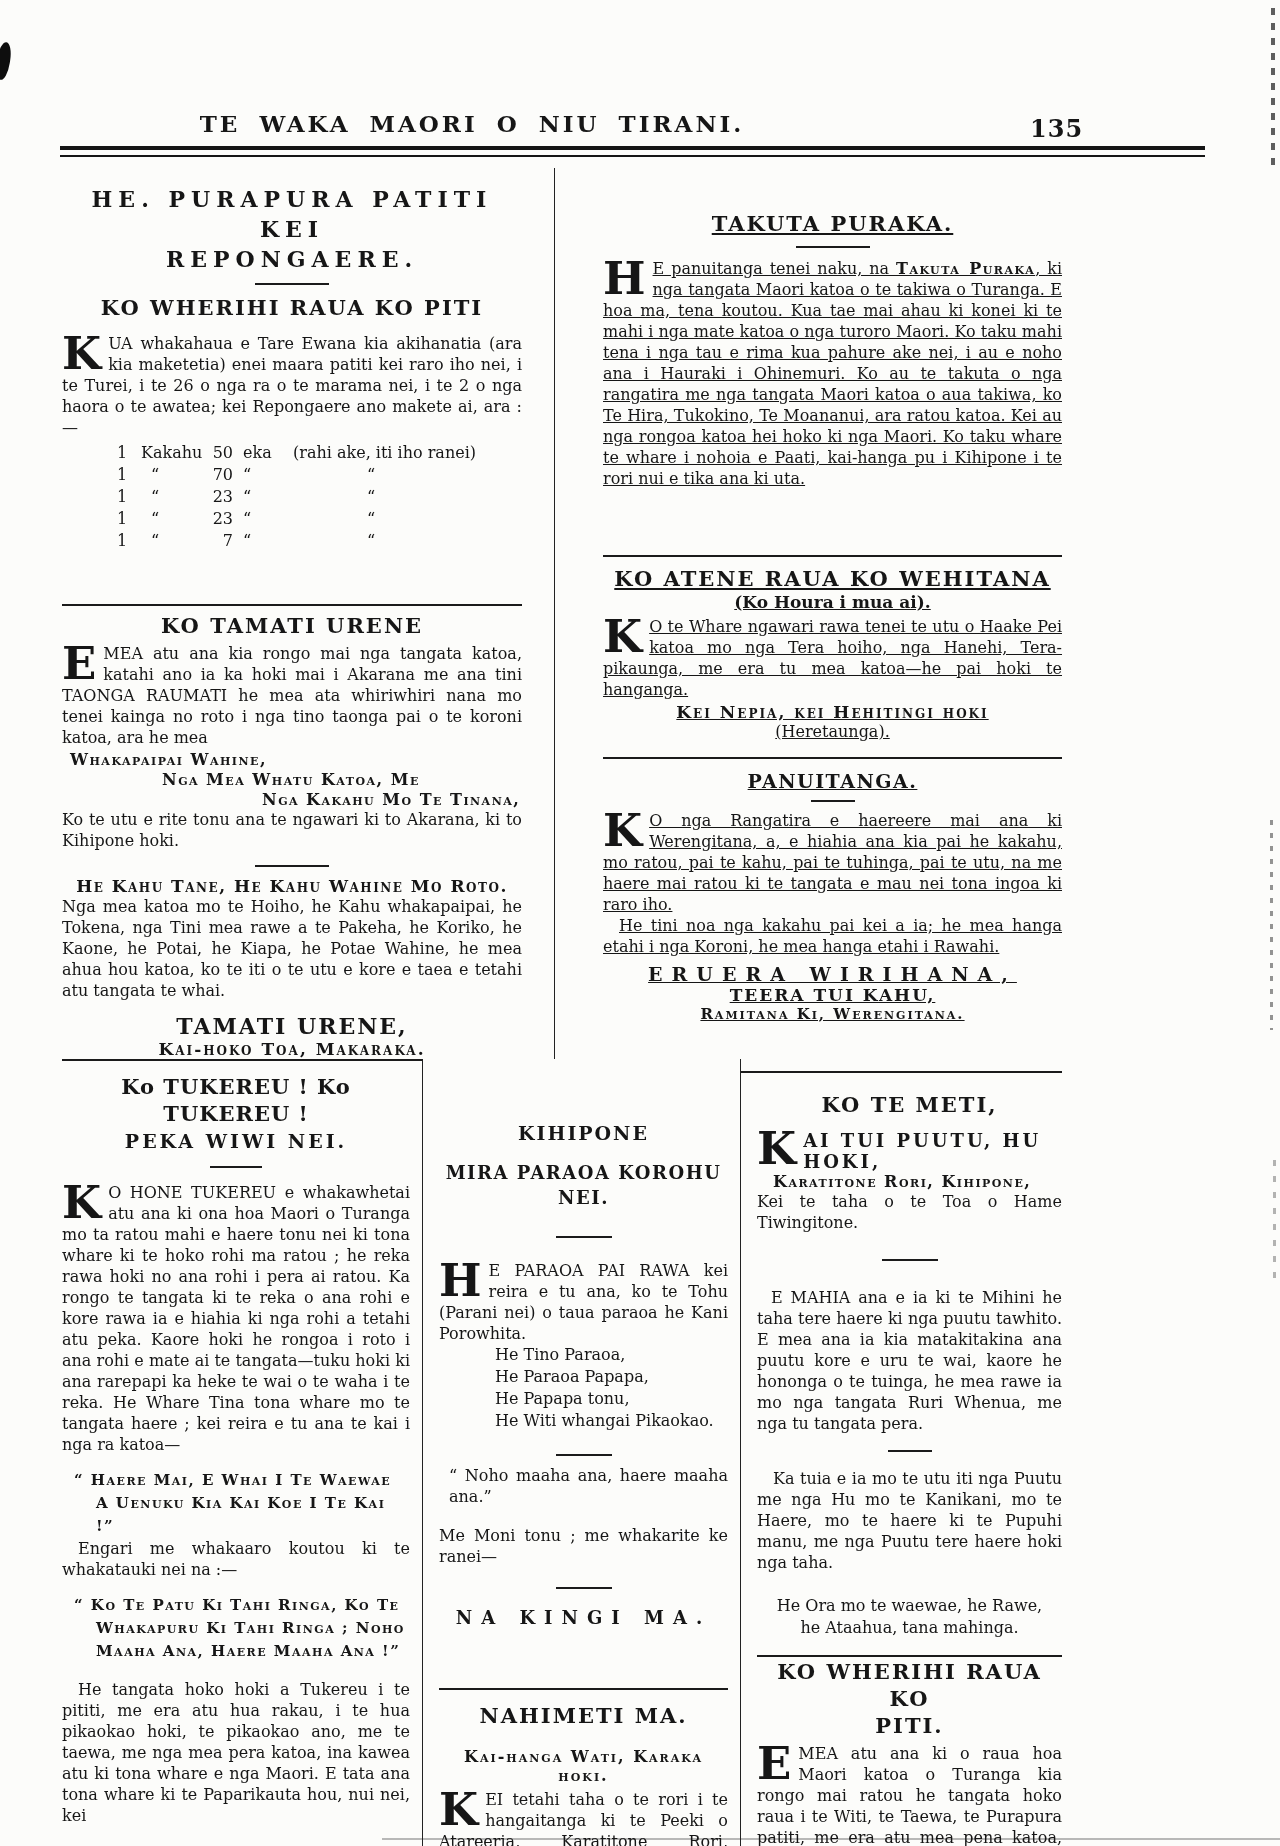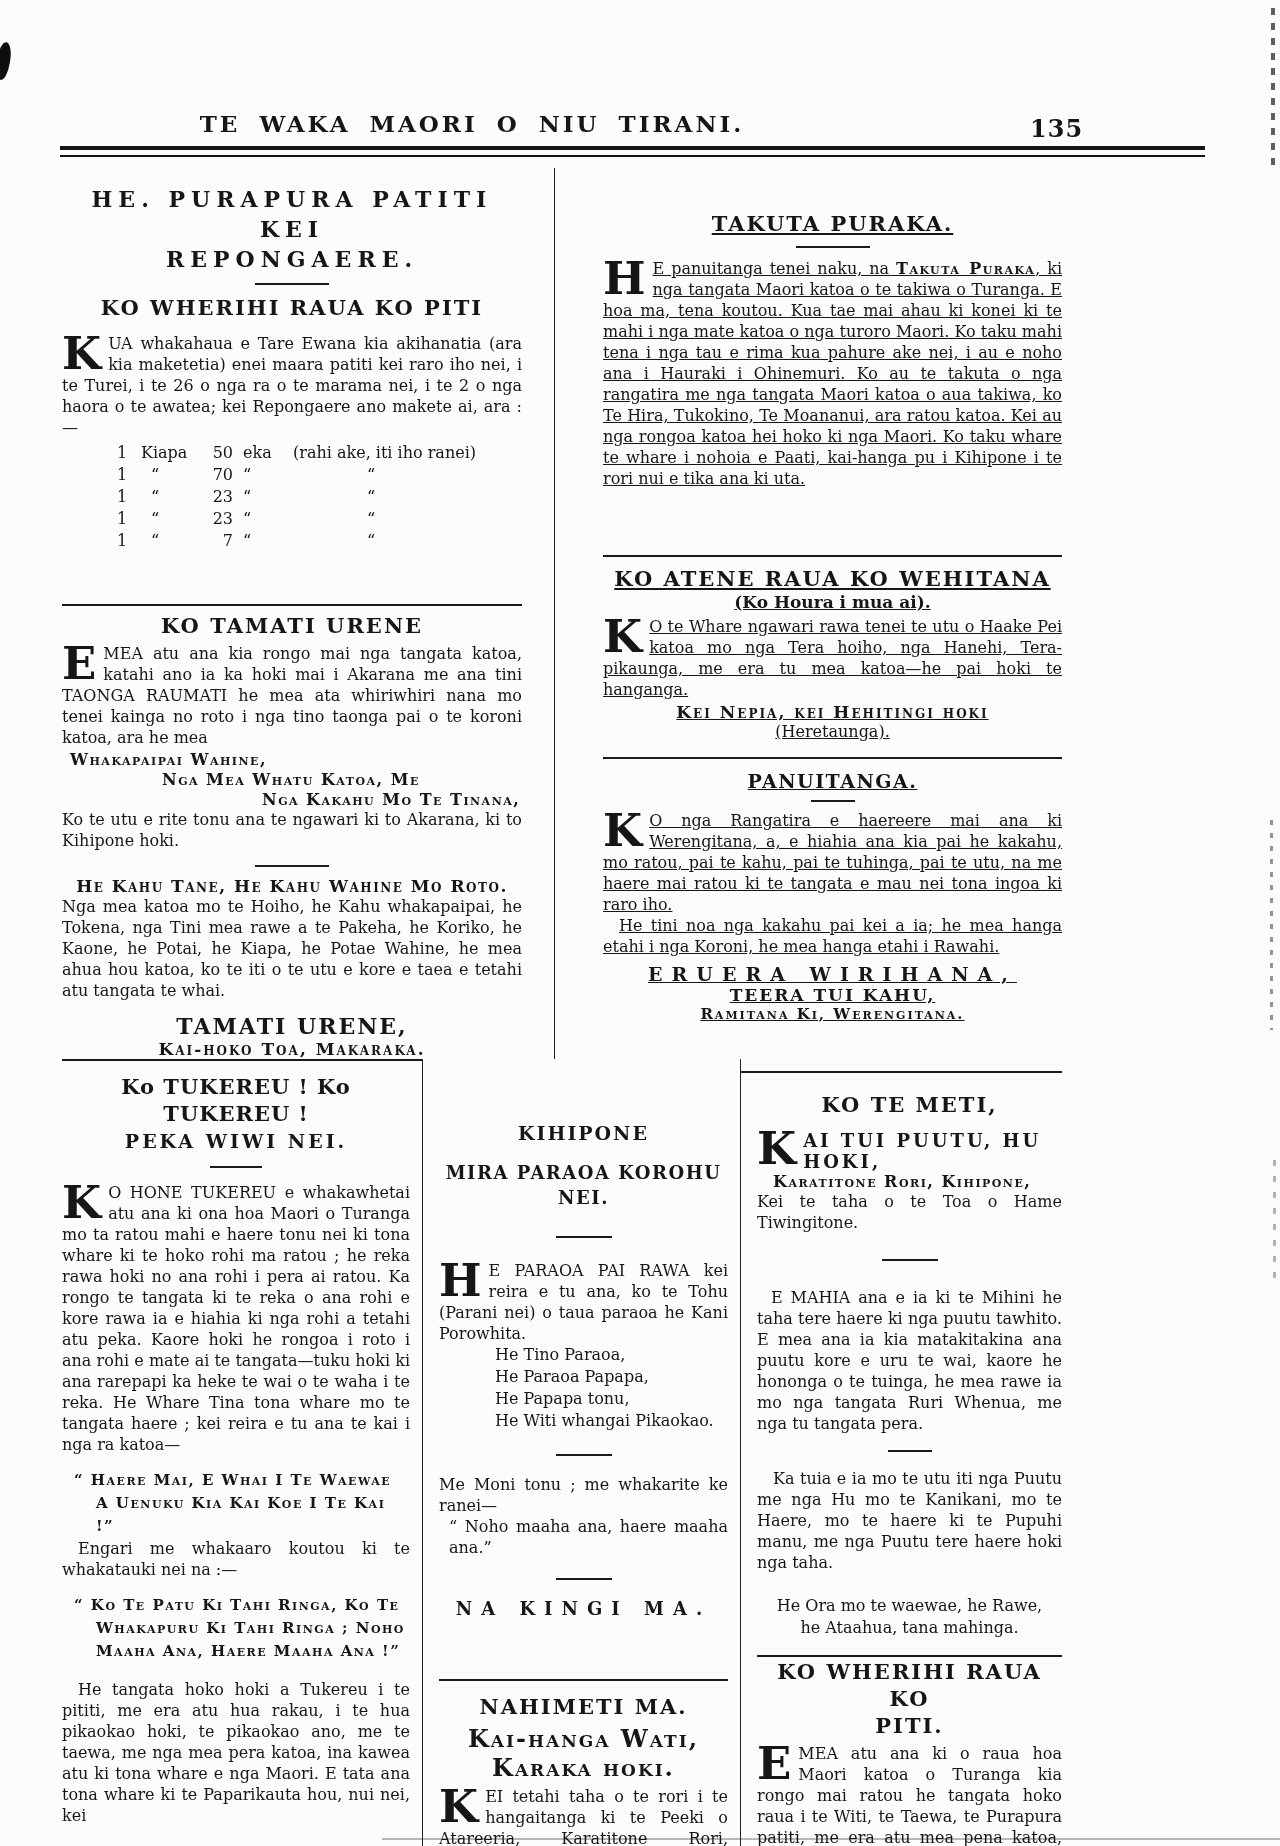--- a/index.html
+++ b/index.html
@@ -80,21 +80,21 @@
         <div class="h1">HE. PURAPURA PATITI KEI</div>
         <div class="h1">REPONGAERE.</div>
         <div class="rule-s"></div>
         <div class="h2">KO WHERIHI RAUA KO PITI</div>
         <div class="para" style="margin-top:12px;">
           <span class="dropcap">K</span><span>UA whakahaua e Tare Ewana kia akihanatia (ara kia maketetia) enei maara patiti kei raro iho nei, i te Turei, i te 26 o nga ra o te marama nei, i te 2 o nga haora o te awatea; kei Repongaere ano makete ai, ara :—</span>
         </div>
         <div class="lots">
           <div class="lot-row">
             <span>1</span>
-            <span>Kiapa</span>
+            <span>Kakahu</span>
             <span class="lot-num">50</span>
             <span>eka</span>
             <span>(rahi ake, iti iho ranei)</span>
           </div>
           <div class="lot-row">
             <span>1</span>
             <span style="padding-left:10px;">“</span>
             <span class="lot-num">70</span>
             <span>“</span>
             <span class="lot-ditto-far">“</span>
@@ -206,31 +206,31 @@
         <div class="para" style="margin-top:22px;">
           <span class="dropcap">H</span><span>E PARAOA PAI RAWA kei reira e tu ana, ko te Tohu (Parani nei) o taua paraoa he Kani Porowhita.</span>
         </div>
         <div style="margin-left:56px;font-size:16px;line-height:22px;">
           <div>He Tino Paraoa,</div>
           <div>He Paraoa Papapa,</div>
           <div>He Papapa tonu,</div>
           <div>He Witi whangai Pikaokao.</div>
         </div>
         <div class="rule-s" style="width:56px;margin-top:22px;"></div>
+        <div class="para" style="padding-left:10px;">“ Noho maaha ana, haere maaha ana.”</div>
         <div class="para" style="margin-top:18px;">Me Moni tonu ; me whakarite ke ranei—</div>
-        <div class="para" style="padding-left:10px;">“ Noho maaha ana, haere maaha ana.”</div>
         <div class="rule-s" style="width:56px;margin-top:20px;"></div>
         <div class="center" style="font-size:18px;font-weight:bold;letter-spacing:9px;margin-top:18px;">NA KINGI MA.</div>
       </div>
 
       <div class="rule-f" style="margin-top:60px;"></div>
 
       <div>
         <div class="h2" style="margin-top:12px;">NAHIMETI MA.</div>
-        <div class="sc-line" style="font-size:24px;margin-top:4px;">Kai-hanga Wati, Karaka hoki.</div>
+        <div class="sc-line" style="font-size:16px;margin-top:18px;">Kai-hanga Wati, Karaka hoki.</div>
         <div class="para" style="margin-top:4px;">
           <span class="dropcap">K</span><span>EI tetahi taha o te rori i te hangaitanga ki te Peeki o Atareeria, Karatitone Rori, Kihipone.</span>
         </div>
 
       </div>
     </div>
 
     <div class="bcol-3">
       <div>
         <div class="h2" style="margin-top:18px;">KO TE METI,</div>

